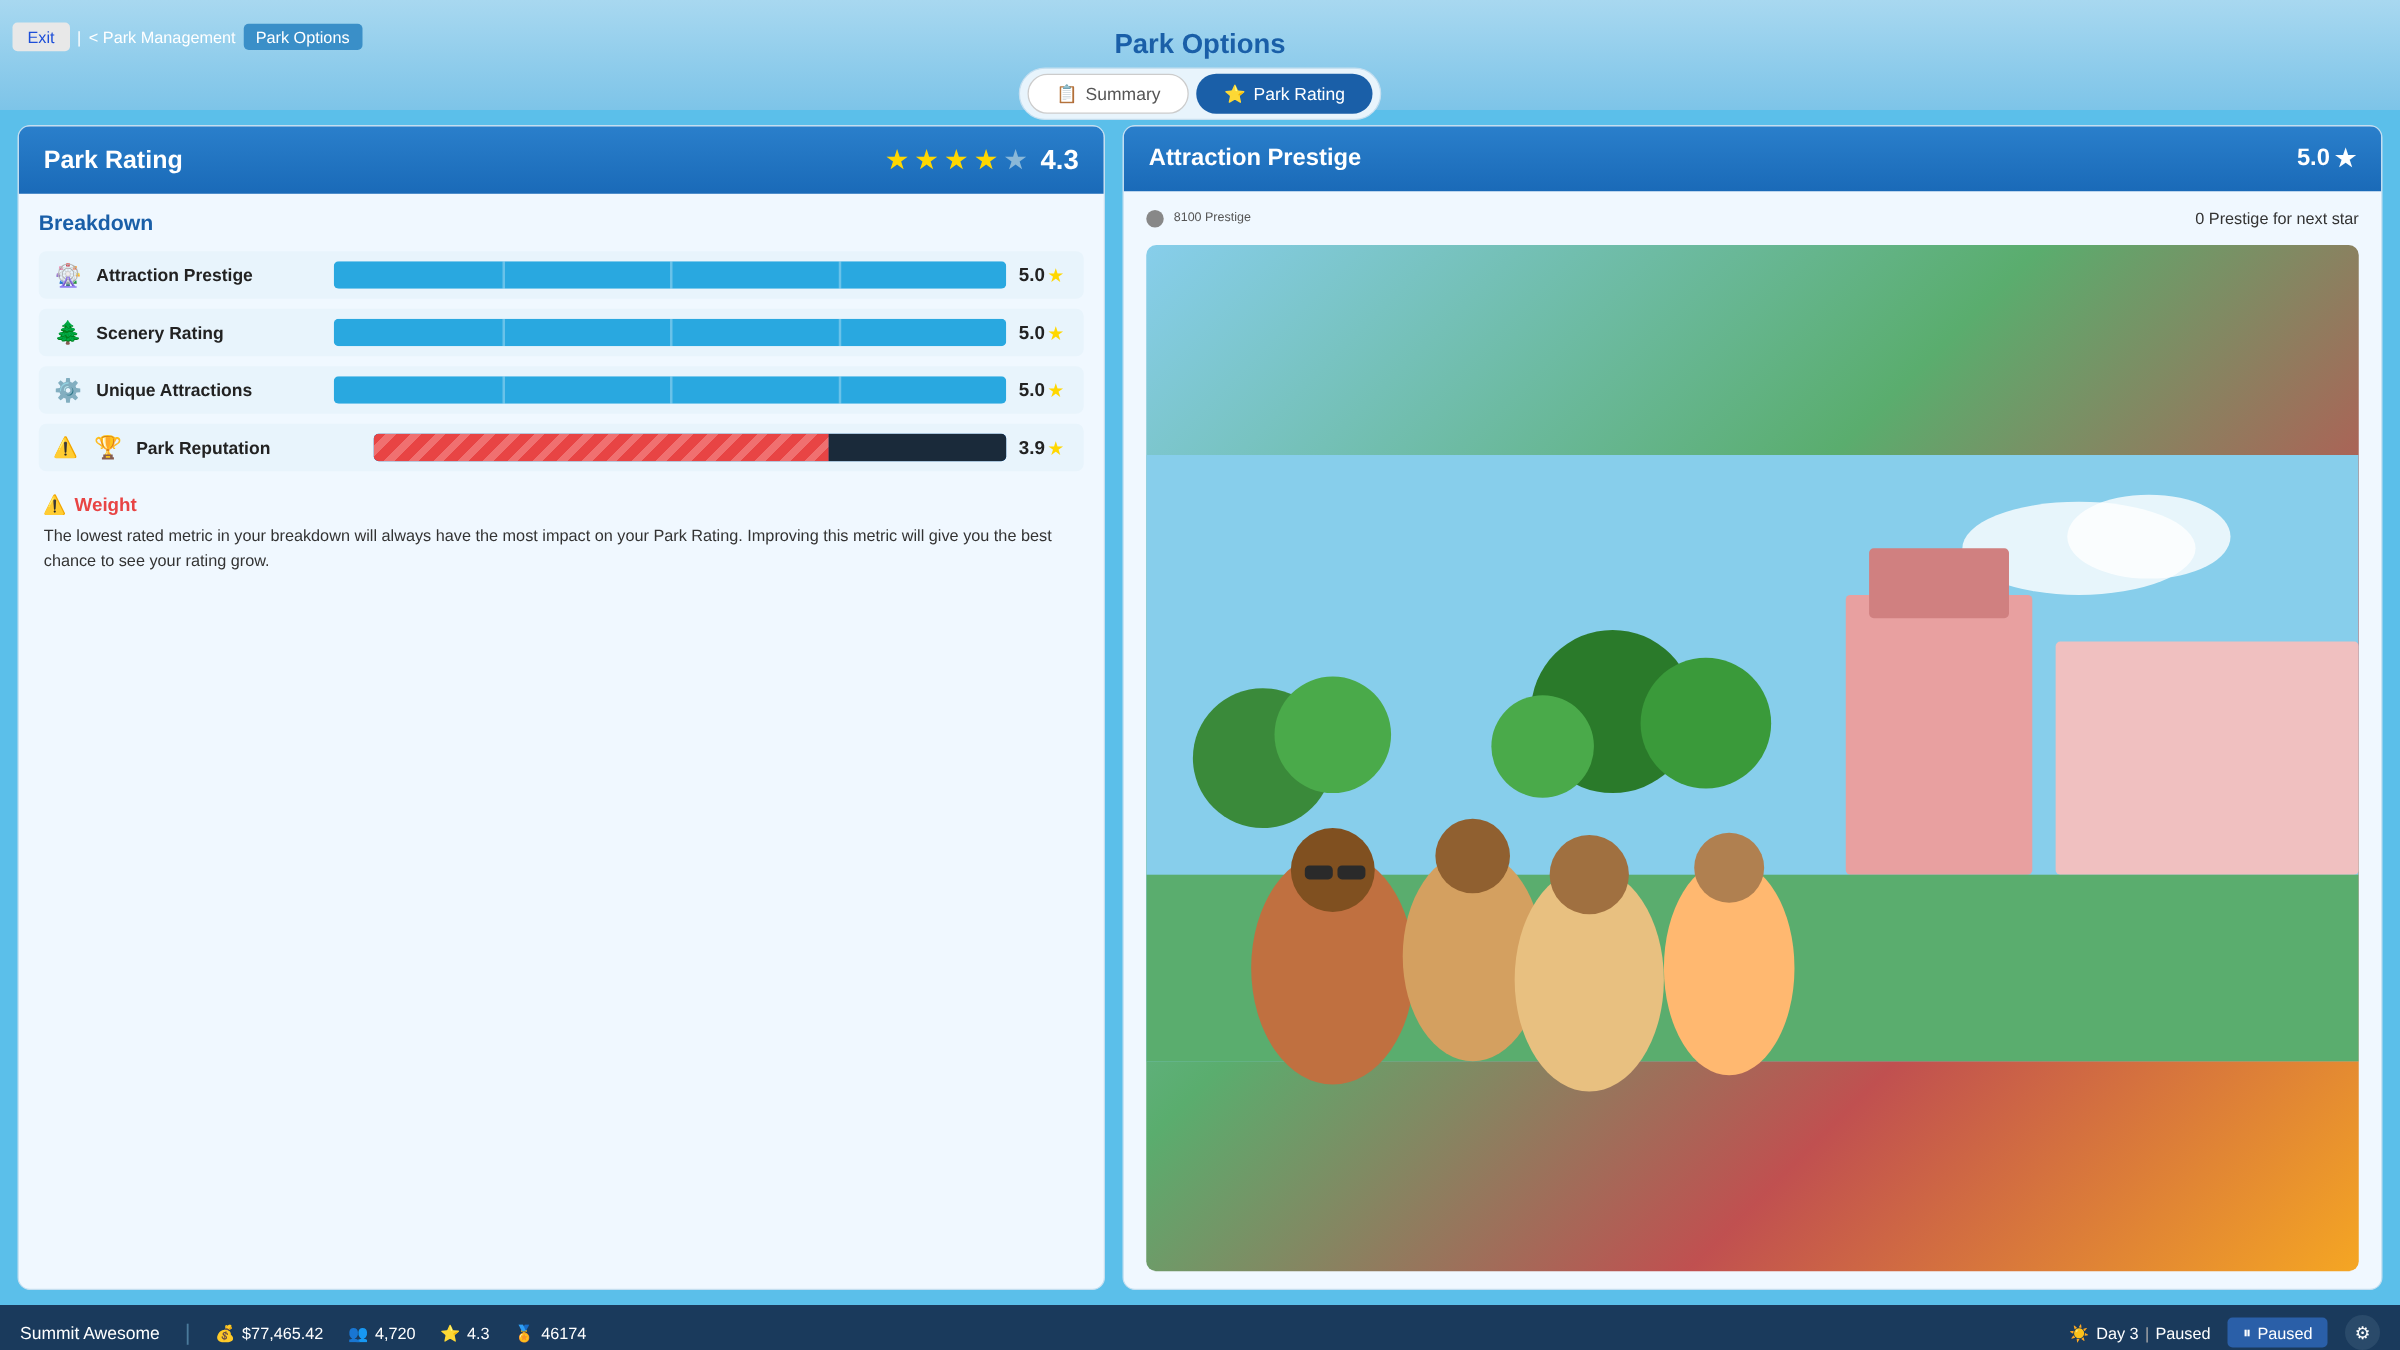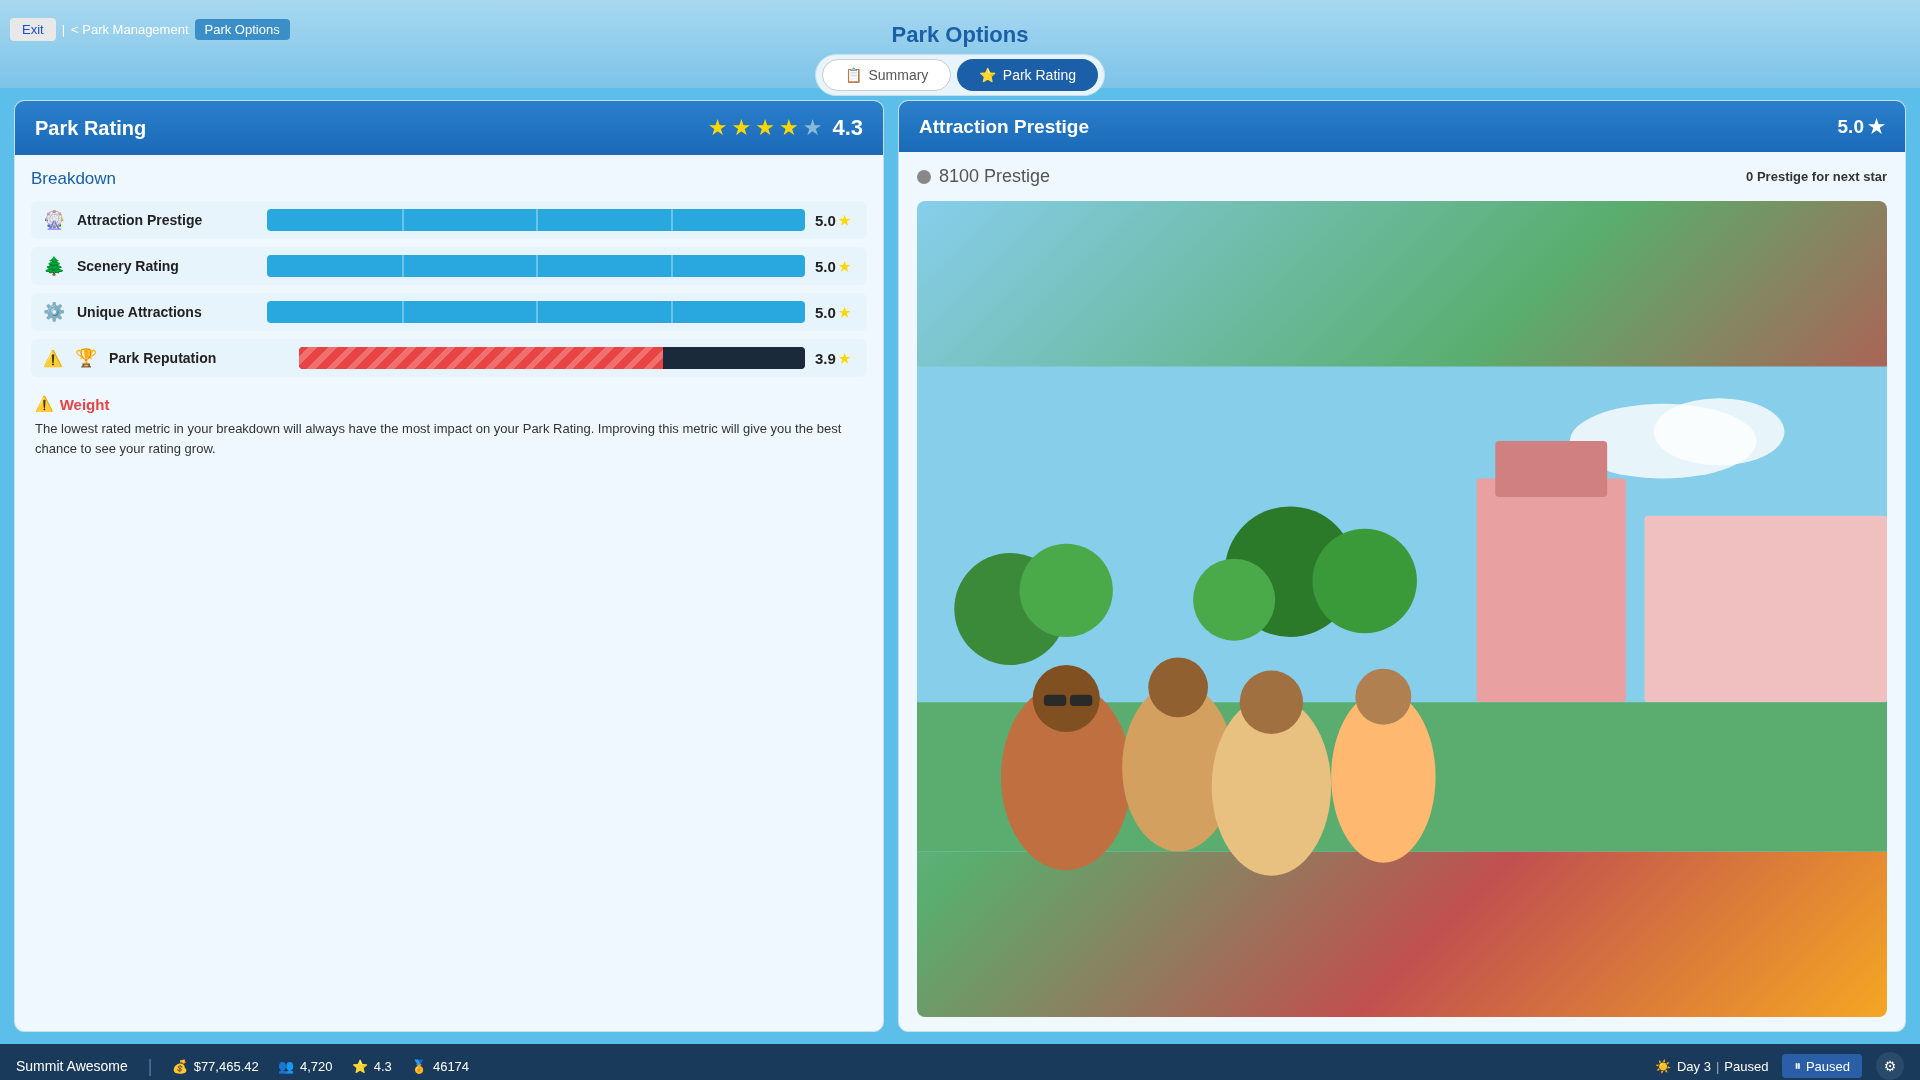--- a/index.html
+++ b/index.html
@@ -115,21 +115,21 @@
       font-weight: bold;
       margin-left: 6px;
     }
 
     .left-panel-body {
       padding: 14px 16px;
     }
     .breakdown-title {
       color: #1a5fa8;
       font-size: 17px;
-      font-weight: normal;
+      font-weight: bold;
       margin-bottom: 12px;
     }
 
     
     .metric-row {
       display: flex;
       align-items: center;
       background: #e8f4fc;
       border-radius: 6px;
       padding: 8px 12px;
@@ -266,26 +266,26 @@
       display: flex;
       align-items: center;
       justify-content: space-between;
       margin-bottom: 14px;
     }
     .prestige-left {
       display: flex;
       align-items: center;
       gap: 8px;
       color: #555;
-      font-size: 18px;
+      font-size: 10px;
     }
     .prestige-right {
       color: #333;
       font-size: 13px;
-      font-weight: 700;
+      font-weight: 400;
     }
     .prestige-desc {
       color: #444;
       font-size: 13px;
       line-height: 1.6;
       margin-bottom: 14px;
     }
     .park-image {
       flex: 1;
       border-radius: 8px;

